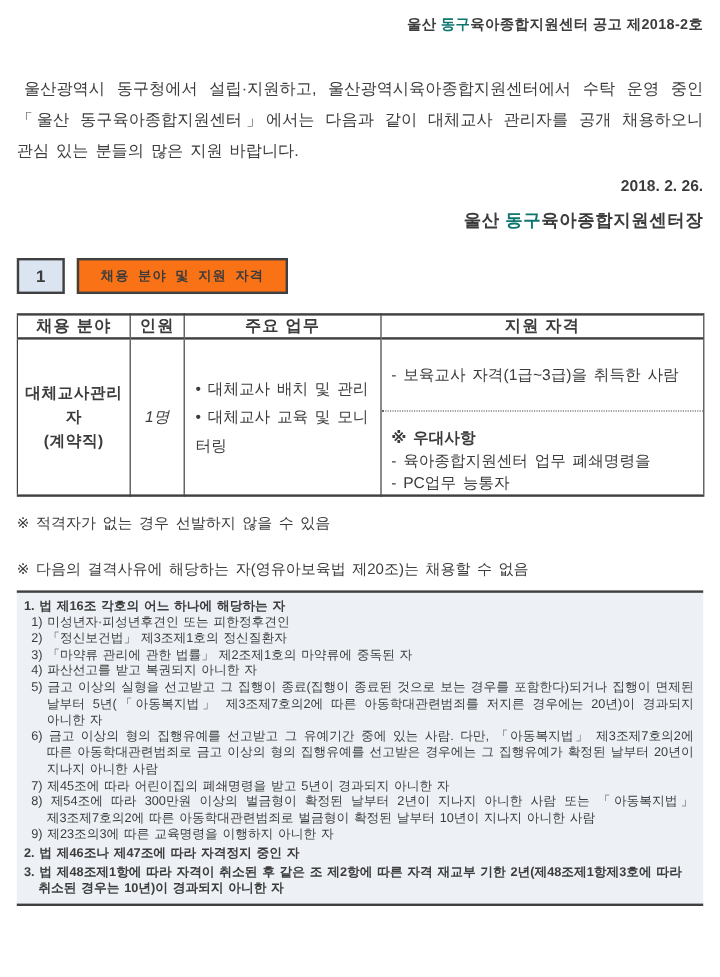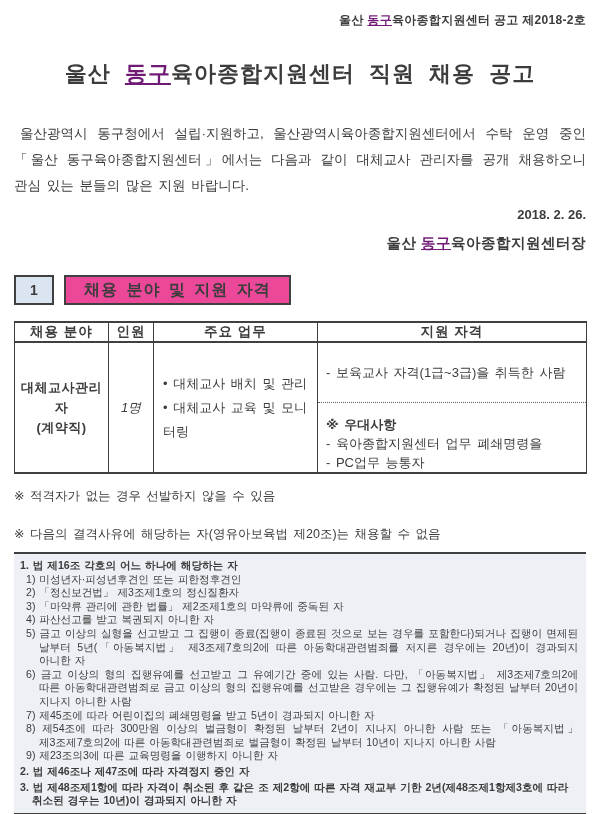--- a/index.html
+++ b/index.html
@@ -4,21 +4,21 @@
 <style>
   * { margin: 0; padding: 0; box-sizing: border-box; }
   html, body { background: #ffffff; }
   body {
     width: 600px; height: 814px; overflow: hidden;
     font-family: "Liberation Sans", "DejaVu Sans", sans-serif;
     color: #3c3c3c;
   }
   .page { padding: 12px 14px 0 14px; }
 
-  .blue { color: #701a75; text-decoration: underline; }
+  .blue { color: #0f766e; }
 
   .notice-no {
     text-align: right; font-size: 12px; font-weight: bold; letter-spacing: 0.3px;
   }
 
   .title {
     margin-top: 30px; text-align: center;
     font-size: 22px; font-weight: bold; letter-spacing: 1px; word-spacing: 7px;
   }
 
@@ -30,22 +30,22 @@
 
   .date { margin-top: 8px; text-align: right; font-size: 13px; font-weight: bold; }
   .signature { margin-top: 12px; text-align: right; font-size: 14.5px; font-weight: bold; letter-spacing: 0.5px; }
 
   .section-head { margin-top: 22px; display: flex; align-items: stretch; }
   .sec-num {
     width: 40px; background: #dbe5f1; border: 2px solid #404040;
     font-size: 14px; font-weight: bold; text-align: center; line-height: 26px;
   }
   .sec-title {
-    margin-left: 10px; border: 2px solid #404040; background: #ec4899;
-    padding: 0 18px; font-size: 16px; font-weight: bold; line-height: 26px;
+    margin-left: 10px; border: 2px solid #404040; background: #f97316;
+    padding: 0 18px; font-size: 11px; font-weight: bold; line-height: 26px;
     letter-spacing: 1px; word-spacing: 3px;
   }
 
   table.recruit {
     margin-top: 16px; width: 572px; border-collapse: collapse; table-layout: fixed;
     border-top: 2px solid #404040; border-bottom: 2px solid #404040;
     font-size: 13px; color: #3c3c3c;
   }
   table.recruit col.c1 { width: 94px; }
   table.recruit col.c2 { width: 45px; }
@@ -80,21 +80,20 @@
   .law-sub  { padding-left: 19px; text-indent: -13px; text-align: justify; word-spacing: 1px; }
   .law-main.spaced { margin-top: 2px; }
 </style>
 </head>
 <body>
 
 <div class="page">
 
   <div class="notice-no"><span>울산 </span><span class="blue">동구</span><span>육아종합지원센터 공고 제2018-2호</span></div>
 
-  <h1 class="title"><span>울산 </span><span class="blue">동구</span><span>육아종합지원센터 직원 채용 공고</span></h1>
 
   <p class="intro">울산광역시 동구청에서 설립·지원하고, 울산광역시육아종합지원센터에서 수탁 운영 중인 「울산 동구육아종합지원센터」에서는 다음과 같이 대체교사 관리자를 공개 채용하오니 관심 있는 분들의 많은 지원 바랍니다.</p>
 
   <div class="date">2018. 2. 26.</div>
 
   <div class="signature"><span>울산 </span><span class="blue">동구</span><span>육아종합지원센터장</span></div>
 
   <div class="section-head">
     <div class="sec-num">1</div>
     <div class="sec-title">채용 분야 및 지원 자격</div>

